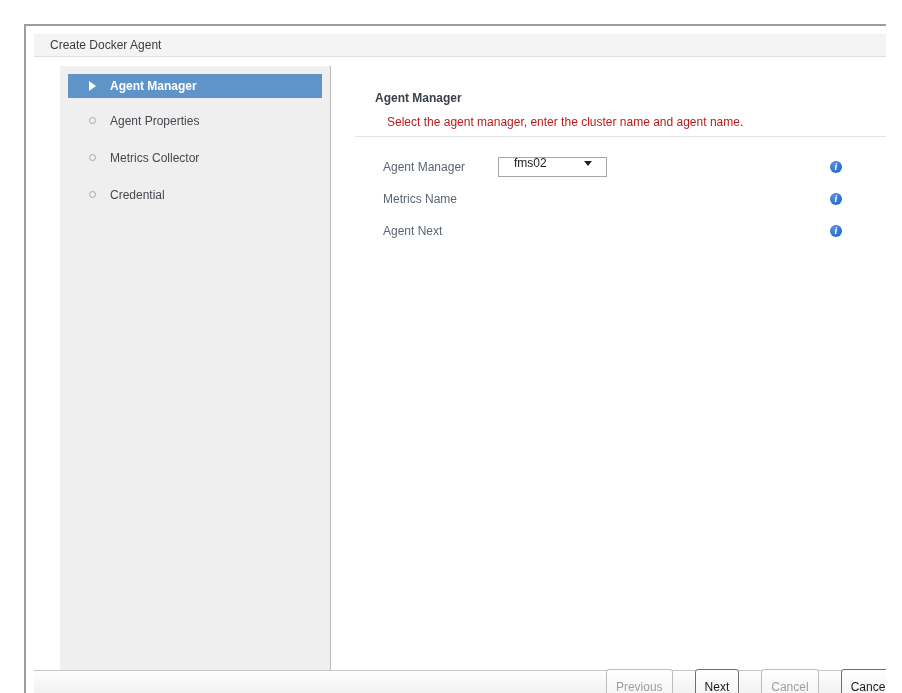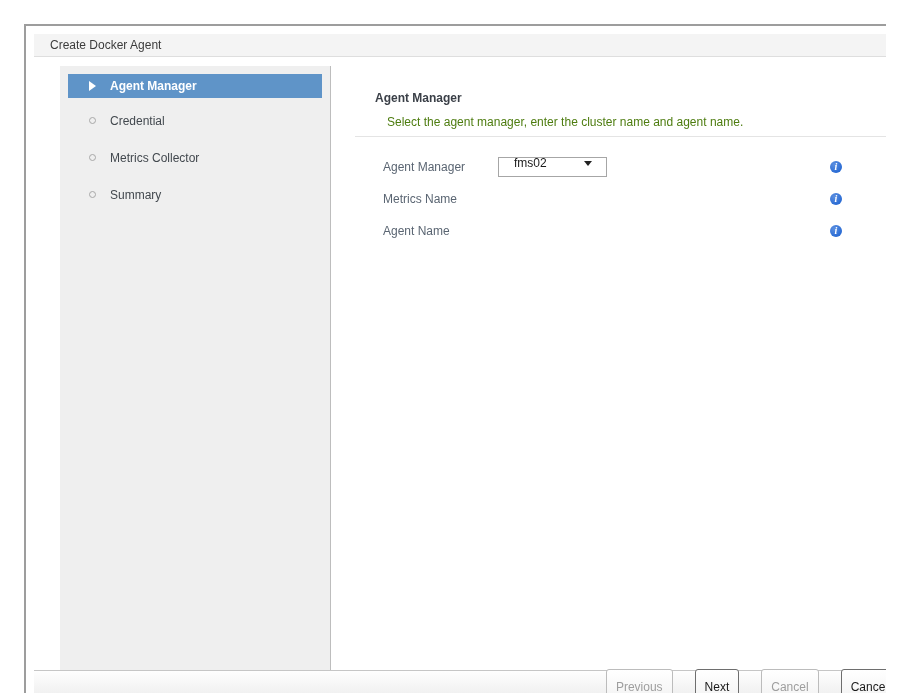--- a/index.html
+++ b/index.html
@@ -91,21 +91,21 @@
   .content-header { padding: 9px 0 0 12px; }
   .content-heading {
     font-size: 12px;
     font-weight: bold;
     color: #3b4048;
   }
   .content-desc {
     margin-top: 10px;
     padding-left: 12px;
     font-size: 12px;
-    color: #4d7c0f;
+    color: #b91c1c;
   }
   .header-sep {
     position: absolute;
     top: 62px; left: 0; right: 0;
     border-top: 1px solid #e4e4e4;
   }
 
   .form { position: absolute; top: 73px; left: 0; right: 0; }
   .form-row {
     position: relative;
@@ -202,29 +202,29 @@
 
   <div class="body-area">
 
     <div class="sidebar">
       <div class="step selected">
         <span class="marker-arrow"></span>
         <span>Agent Manager</span>
       </div>
       <div class="step">
         <span class="marker-circle"></span>
-        <span>Credential</span>
+        <span>Agent Properties</span>
       </div>
       <div class="step">
         <span class="marker-circle"></span>
         <span>Metrics Collector</span>
       </div>
       <div class="step">
         <span class="marker-circle"></span>
-        <span>Summary</span>
+        <span>Credential</span>
       </div>
     </div>
 
     <div class="main">
       <div class="content-header">
         <div class="content-heading">Agent Manager</div>
         <div class="content-desc">Select the agent manager, enter the cluster name and agent name.</div>
       </div>
       <div class="header-sep"></div>
 
@@ -238,21 +238,21 @@
           </span>
           <span class="info-icon">i</span>
         </div>
 
         <div class="form-row">
           <span class="form-label">Metrics Name</span>
           <span class="info-icon">i</span>
         </div>
 
         <div class="form-row">
-          <span class="form-label">Agent Name</span>
+          <span class="form-label">Agent Next</span>
           <span class="info-icon">i</span>
         </div>
 
       </div>
     </div>
   </div>
 
   <div class="footer">
     <button class="btn disabled">Previous</button>
     <button class="btn enabled">Next</button>

